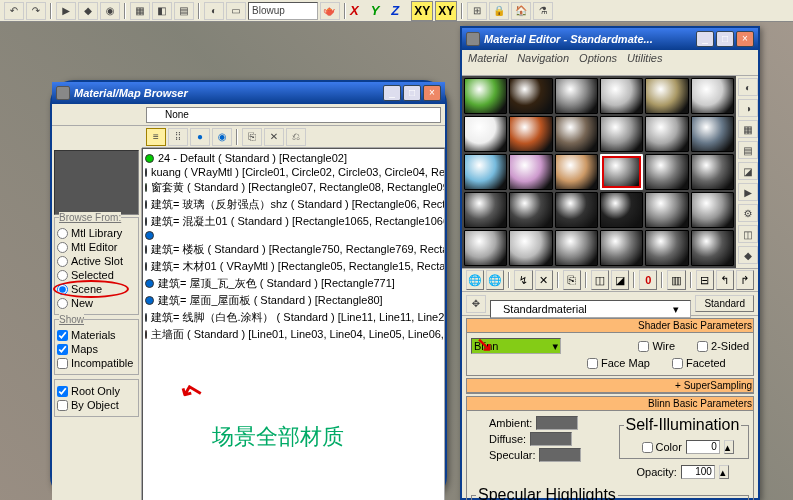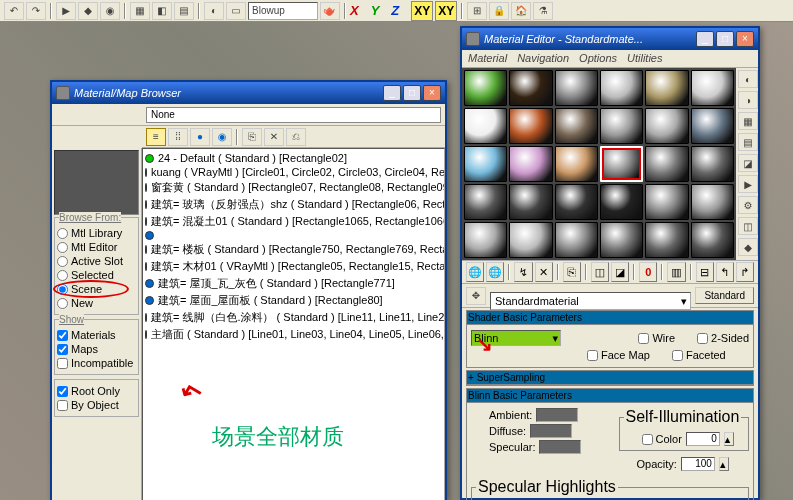--- a/index.html
+++ b/index.html
@@ -10,27 +10,27 @@
 .tbtn.sel { background:#fff0a0; border:1px solid #a08000; }
 .tsep { width:2px; height:16px; border-left:1px solid #888; border-right:1px solid #fff; margin:0 2px; }
 .axislbl { font-weight:bold; color:#cc0000; font-size:13px; font-style:italic; }
 .axislbl.x { color:#cc0000; }
 .axislbl.y { color:#009900; }
 .axislbl.z { color:#0033cc; }
 .axisbox { width:22px; height:20px; background:#fff060; border:1px solid #888; font-size:12px; font-weight:bold; text-align:center; line-height:18px; }
 .win { position:absolute; background:#ece9d8; border:2px solid #0a3d8f; box-shadow:2px 2px 6px rgba(0,0,0,.4); }
 .titlebar { height:22px; background:linear-gradient(#3b7aeb,#0a3d8f); color:#fff; display:flex; align-items:center; padding:0 4px; font-family:"Courier New",monospace; font-size:12px; font-style:italic; }
 .titlebar .ticon { width:14px; height:14px; background:#888; border:1px solid #555; margin-right:4px; border-radius:2px; }
-.titlebar .ttext { flex:1; white-space:nowrap; overflow:hidden; }
+.titlebar .ttext { flex:1; white-space:nowrap; overflow:hidden;font-weight:bold; }
 .winbtns { display:flex; gap:2px; }
 .winbtn { width:18px; height:16px; background:#dde; border:1px solid #345; font-size:10px; text-align:center; line-height:14px; border-radius:2px; font-style:normal; }
 .winbtn.close { background:#e86; color:#fff; }
-.browser { left:50px; top:80px; width:397px; height:420px; }
+.browser { left:50px; top:80px; width:397px; height:420px;border-radius:24px; }
 .br-top { height:22px; display:flex; align-items:center; padding:2px 4px; gap:4px; border-bottom:1px solid #aaa; }
-.br-sel { flex:1; height:16px; border:1px solid #888; background:#fff; padding:1px 4px; font-size:10px; }
+.br-sel { flex:1; height:16px; border:1px solid #888; background:#fff; padding:1px 18px; font-size:10px; }
 .br-tb { height:22px; display:flex; align-items:center; gap:2px; padding:1px 4px; margin-left:90px; border-bottom:1px solid #aaa; }
 .br-body { display:flex; height:366px; }
 .br-side { width:90px; background:#ece9d8; border-right:1px solid #aaa; padding:2px; overflow:hidden; }
 .br-preview { height:65px; background:#555; border:1px inset #888; margin-bottom:2px; }
 .br-group { border:1px solid #aaa; margin-bottom:4px; padding:2px 2px 4px 2px; position:relative; }
 .br-group-label { position:absolute; top:-6px; left:4px; background:#ece9d8; font-size:10px; color:#777;text-decoration:underline;}
 .br-radio,.br-check { display:flex; align-items:center; gap:3px; font-size:10px; padding:1px 0; }
 .br-radio input,.br-check input { width:11px; height:11px; }
 .br-radio.red-oval { position:relative; }
 .br-radio.red-oval::after { content:""; position:absolute; left:-4px; top:-2px; width:72px; height:14px; border:2px solid #d00; border-radius:50%; }
@@ -38,33 +38,33 @@
 .br-btn { border:1px outset #ccc; background:#ece9d8; padding:2px 4px; font-size:10px; width:70px; text-align:center; }
 .br-list { flex:1; background:#fff; border:1px inset #aaa; overflow:auto; padding:2px; }
 .li { display:flex; align-items:center; gap:4px; white-space:nowrap; font-size:10px; padding:1px 0; cursor:default;}
 .li .dot { width:9px; height:9px; border-radius:50%; border:1px solid #333; display:inline-block; }
 .dot.g { background:#0c0; }
 .dot.b { background:#06c; }
 .dot.r { background:#c00; }
 .big-anno { position:absolute; left:160px; top:340px; color:#0a6; font-size:22px; font-weight:normal; font-family:"Microsoft YaHei","SimSun",sans-serif; }
 
 .meditor { left:460px; top:26px; width:300px; height:474px; }
-.me-menu { height:18px; display:flex; gap:10px; padding:2px 6px; font-family:"Courier New",monospace; font-size:11px; font-style:italic; color:#444; border-bottom:1px solid #aaa; }
+.me-menu { height:26px; display:flex; gap:10px; padding:2px 6px; font-family:"Courier New",monospace; font-size:11px; font-style:italic; color:#444; border-bottom:1px solid #aaa; }
 .me-body { display:flex; }
 .me-grid { flex:1; background:#444; padding:2px; display:grid; grid-template-columns:repeat(6,1fr); grid-auto-rows:36px; gap:2px; }
 .sball { background:radial-gradient(circle at 35% 30%,#fff,#888 45%,#222 80%); border:1px solid #000; border-radius:1px; }
 .sball.active { border:2px solid #fff; box-shadow:0 0 0 2px #d00 inset; }
 .me-vtool { width:22px; background:#ece9d8; display:flex; flex-direction:column; gap:3px; padding:2px; }
 .me-htool { height:24px; background:#ece9d8; display:flex; gap:2px; padding:2px 4px; align-items:center; border-top:1px solid #aaa; border-bottom:1px solid #aaa; }
 .me-htool .hbtn { width:20px; height:20px; border:1px outset #ccc; background:#ece9d8; display:flex; align-items:center; justify-content:center; font-size:11px; }
 .me-nav { height:24px; display:flex; align-items:center; gap:4px; padding:2px 4px; border-bottom:1px solid #aaa;}
-.me-nav .dd { flex:1; height:18px; border:1px inset #aaa; background:#fff; padding:1px 4px; display:flex; align-items:center; justify-content:space-between; font-size:10px;margin-top:11px; }
+.me-nav .dd { flex:1; height:18px; border:1px inset #aaa; background:#fff; padding:1px 12px; display:flex; align-items:center; justify-content:space-between; font-size:10px;margin-top:11px; }
 .me-nav .stdbtn { border:1px outset #ccc; padding:2px 8px; background:#ece9d8; font-size:10px; }
 .rollout { border:1px solid #888; margin:2px 4px; }
-.rollhdr { background:#0369a1; text-align:left; font-size:10px; border-bottom:1px solid #888; padding:1px; cursor:pointer;}
+.rollhdr { background:#fdba74; text-align:right; font-size:10px; border-bottom:1px solid #888; padding:1px; cursor:pointer;}
 .rollhdr.closed::before { content:"+ "; }
 .rollbody { padding:3px 4px; font-size:10px; }
 .row { display:flex; align-items:center; gap:4px; margin:2px 0; }
 .row label { min-width:48px; text-align:right;padding-left:18px; }
 .dd2 { width:90px; height:16px; border:1px inset #aaa; background:#84cc16; display:flex; align-items:center; justify-content:space-between; padding:0 2px; }
 .swatch { width:42px; height:14px; background:#666; border:1px inset #aaa; }
 .spin { width:34px; height:14px; border:1px inset #aaa; background:#fff; font-size:10px; text-align:right; padding:0 2px; }
 .spinbtn { width:10px; height:14px; border:1px outset #ccc; background:#ece9d8; }
 .sbparrow { position:absolute; left:476px; top:332px; color:#d00; font-size:20px; font-weight:bold; pointer-events:none;}
 fieldset { border:1px solid #888; padding:4px 4px 2px 4px; margin:2px 0; }

